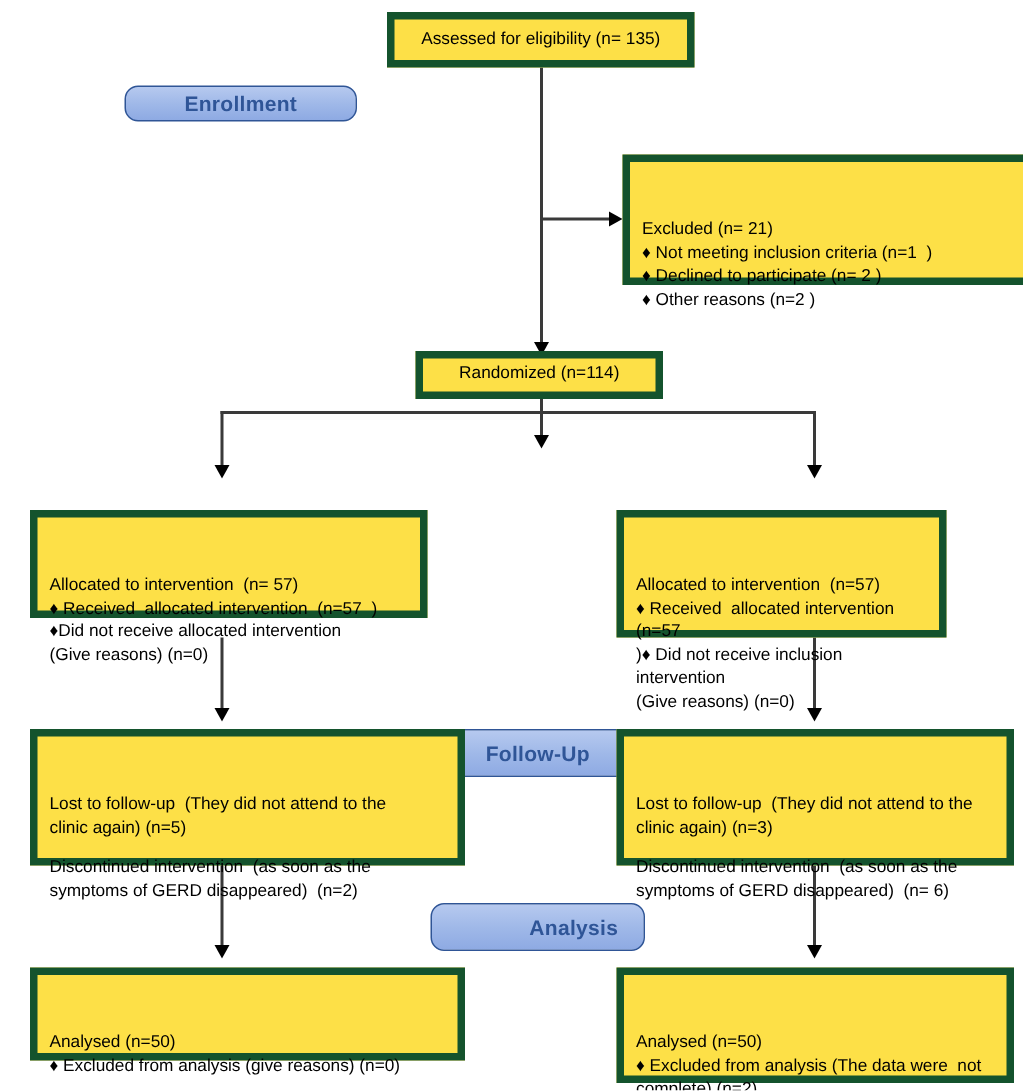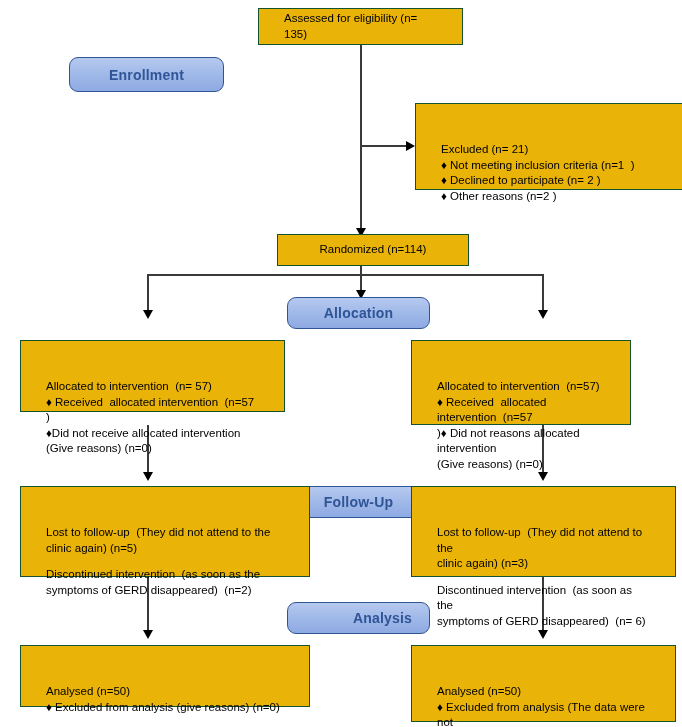--- a/index.html
+++ b/index.html
@@ -11,26 +11,26 @@
     position: relative;
     width: 682px;
     height: 727px;
     background: #ffffff;
     font-family: "Liberation Sans", sans-serif;
     overflow: hidden;
   }
   .node {
     position: absolute;
     box-sizing: border-box;
-    border: 1px solid #14532d;
-    background: #eab308;
+    border: 5px solid #14532d;
+    background: #fde047;
     color: #000000;
     font-size: 11.5px;
     line-height: 15.5px;
-    padding: 7px 25px;
+    padding: 7px 8px;
     white-space: pre-wrap;
   }
   .node .line { display: block; }
   .node .gap { display: block; height: 11px; }
   .stage {
     position: absolute;
     box-sizing: border-box;
     border: 1px solid #2f5596;
     border-radius: 9px;
     background: linear-gradient(to bottom, #b6c9ef 0%, #9fb8e8 52%, #8eaae3 100%);
@@ -90,54 +90,51 @@
   <div class="conn vline" style="left:147px; top:425px; height:52px;"></div>
   <div class="arrow-down" style="left:143px; top:472px;"></div>
   <div class="conn vline" style="left:542px; top:425px; height:52px;"></div>
   <div class="arrow-down" style="left:538px; top:472px;"></div>
 
   <div class="conn vline" style="left:147px; top:577px; height:58px;"></div>
   <div class="arrow-down" style="left:143px; top:630px;"></div>
   <div class="conn vline" style="left:542px; top:577px; height:58px;"></div>
   <div class="arrow-down" style="left:538px; top:630px;"></div>
 
-  <div class="stage" style="left:69px; top:57px; width:155px; height:35px;">
+  <div class="stage" style="left:83px; top:57px; width:155px; height:24px;">
     <span>Enrollment</span>
   </div>
 
-  <div class="stage" style="left:287px; top:297px; width:143px; height:32px;">
-    <span>Allocation</span>
-  </div>
 
   <div class="stage" style="left:287px; top:438px; width:143px; height:32px;margin-top:48px;">
     <span>Follow-Up</span>
   </div>
 
   <div class="stage" style="left:287px; top:602px; width:143px; height:32px;padding-left:48px;">
     <span>Analysis</span>
   </div>
 
   <div class="node" style="left:258px; top:8px; width:205px; height:37px; display:flex; align-items:center; justify-content:center;">
     <span class="lines"><span class="line">Assessed for eligibility (n= 135)</span></span>
   </div>
 
   <div class="node" style="left:415px; top:103px; width:298px; height:87px;">
     <span class="lines"><span class="line">Excluded (n= 21)</span><span class="line">♦ Not meeting inclusion criteria (n=1  )</span><span class="line">♦ Declined to participate (n= 2 )</span><span class="line">♦ Other reasons (n=2 )</span></span>
   </div>
 
-  <div class="node" style="left:277px; top:234px; width:192px; height:32px; display:flex; align-items:center; justify-content:center;">
+  <div class="node" style="left:277px; top:234px; width:165px; height:32px; display:flex; align-items:center; justify-content:center;">
     <span class="lines"><span class="line">Randomized (n=114)</span></span>
   </div>
 
   <div class="node" style="left:20px; top:340px; width:265px; height:72px;">
     <span class="lines"><span class="line">Allocated to intervention  (n= 57)</span><span class="line">♦ Received  allocated intervention  (n=57  )</span><span class="line">♦Did not receive allocated intervention</span><span class="line">(Give reasons) (n=0)</span></span>
   </div>
 
   <div class="node" style="left:411px; top:340px; width:220px; height:85px;">
-    <span class="lines"><span class="line">Allocated to intervention  (n=57)</span><span class="line">♦ Received  allocated intervention  (n=57</span><span class="line">)♦ Did not reasons allocated intervention</span><span class="line">(Give reasons) (n=0)</span></span>
+    <span class="lines"><span class="line">Allocated to intervention  (n=57)</span><span class="line">♦ Received  allocated intervention  (n=57</span><span class="line">)♦ Did not receive inclusion intervention</span><span class="line">(Give reasons) (n=0)</span></span>
   </div>
 
   <div class="node" style="left:20px; top:486px; width:290px; height:91px;">
     <span class="lines"><span class="line">Lost to follow-up  (They did not attend to the</span><span class="line">clinic again) (n=5)</span><span class="gap"></span><span class="line">Discontinued intervention  (as soon as the</span><span class="line">symptoms of GERD disappeared)  (n=2)</span></span>
   </div>
 
   <div class="node" style="left:411px; top:486px; width:265px; height:91px;">
     <span class="lines"><span class="line">Lost to follow-up  (They did not attend to the</span><span class="line">clinic again) (n=3)</span><span class="gap"></span><span class="line">Discontinued intervention  (as soon as the</span><span class="line">symptoms of GERD disappeared)  (n= 6)</span></span>
   </div>
 

